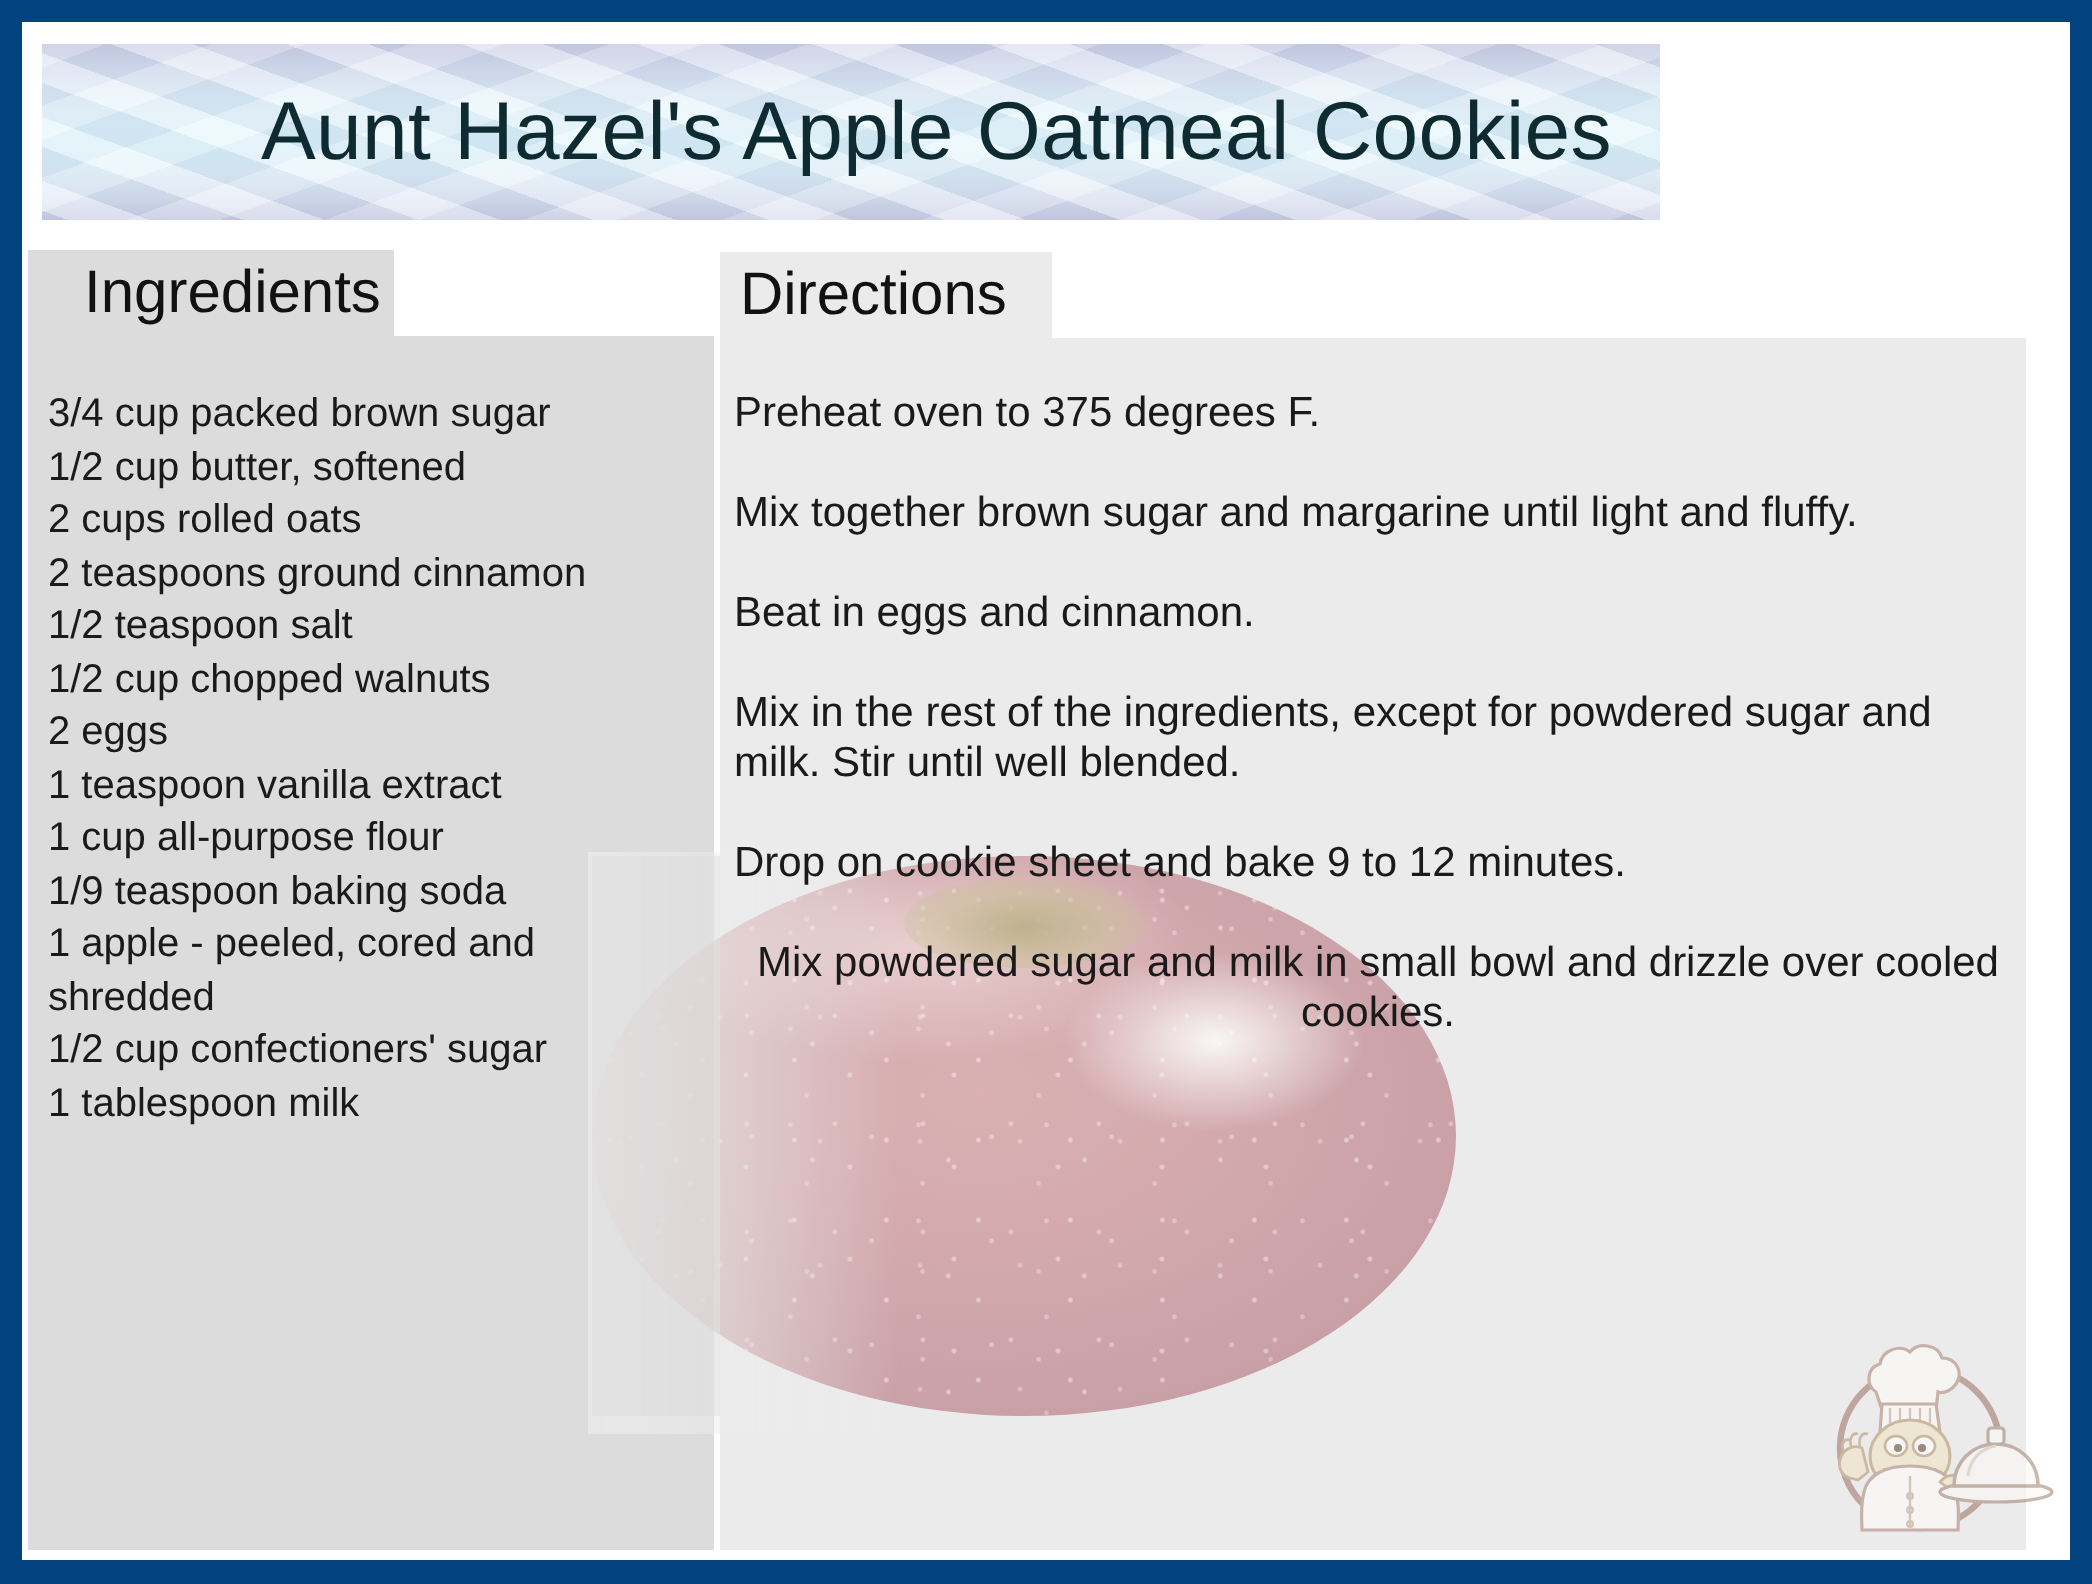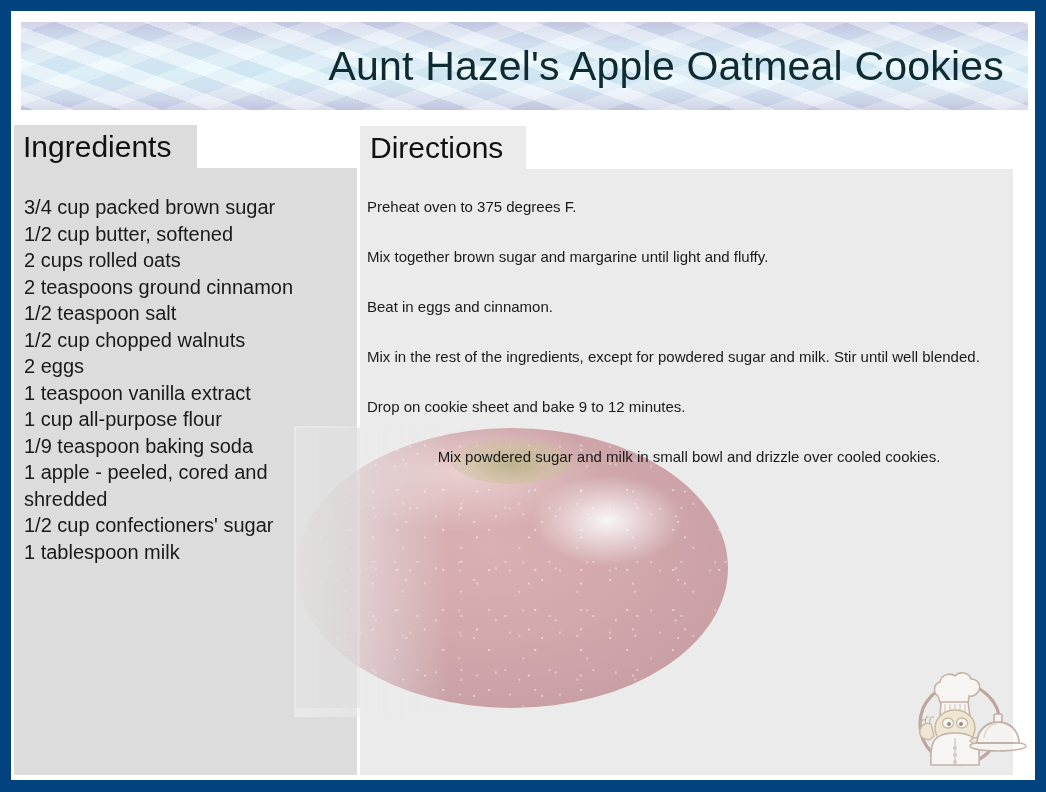--- a/index.html
+++ b/index.html
@@ -31,21 +31,21 @@
   .frame-top    { left: 0;  top: 0;    width: 1046px; height: 11px; }
   .frame-bottom { left: 0;  bottom: 0; width: 1046px; height: 12px; }
   .frame-left   { left: 0;  top: 0;    width: 11px;  height: 792px; }
   .frame-right  { right: 0; top: 0;    width: 11px;  height: 792px; }
 
   
   .banner {
     position: absolute;
     left: 21px;
     top: 22px;
-    width: 1007px;
+    width: 809px;
     height: 88px;
     overflow: hidden;
     background:
       linear-gradient(180deg,
         #c9cce4 0%,
         #d3dcef 12%,
         #dbeaf6 25%,
         #ddf2fa 42%,
         #d9f3fb 58%,
         #dceef8 74%,
@@ -100,21 +100,21 @@
     color: #111111;
     line-height: 1;
     white-space: nowrap;
   }
   .tab-ingredients {
     left: 14px;
     top: 125px;
     width: 183px;
     height: 43px;
     background: #dcdcdc;
-    padding-left: 9px;
+    padding-left: 28px;
   }
   .tab-directions {
     left: 360px;
     top: 126px;
     width: 166px;
     height: 43px;
     background: #ebebeb;
     padding-left: 10px;
   }
 
@@ -227,21 +227,21 @@
   .ingredients-list .ing-item {
     white-space: normal;
   }
 
   .directions-list {
     position: absolute;
     left: 367px;
     top: 194px;
     width: 644px;
     z-index: 14;
-    font-size: 15px;
+    font-size: 21px;
     line-height: 25px;
     color: #1a1a1a;
   }
   .directions-list .dir-step {
     margin-bottom: 25px;
   }
   .directions-list .dir-step:last-child {
     margin-bottom: 0;
     text-align: center;
   }

